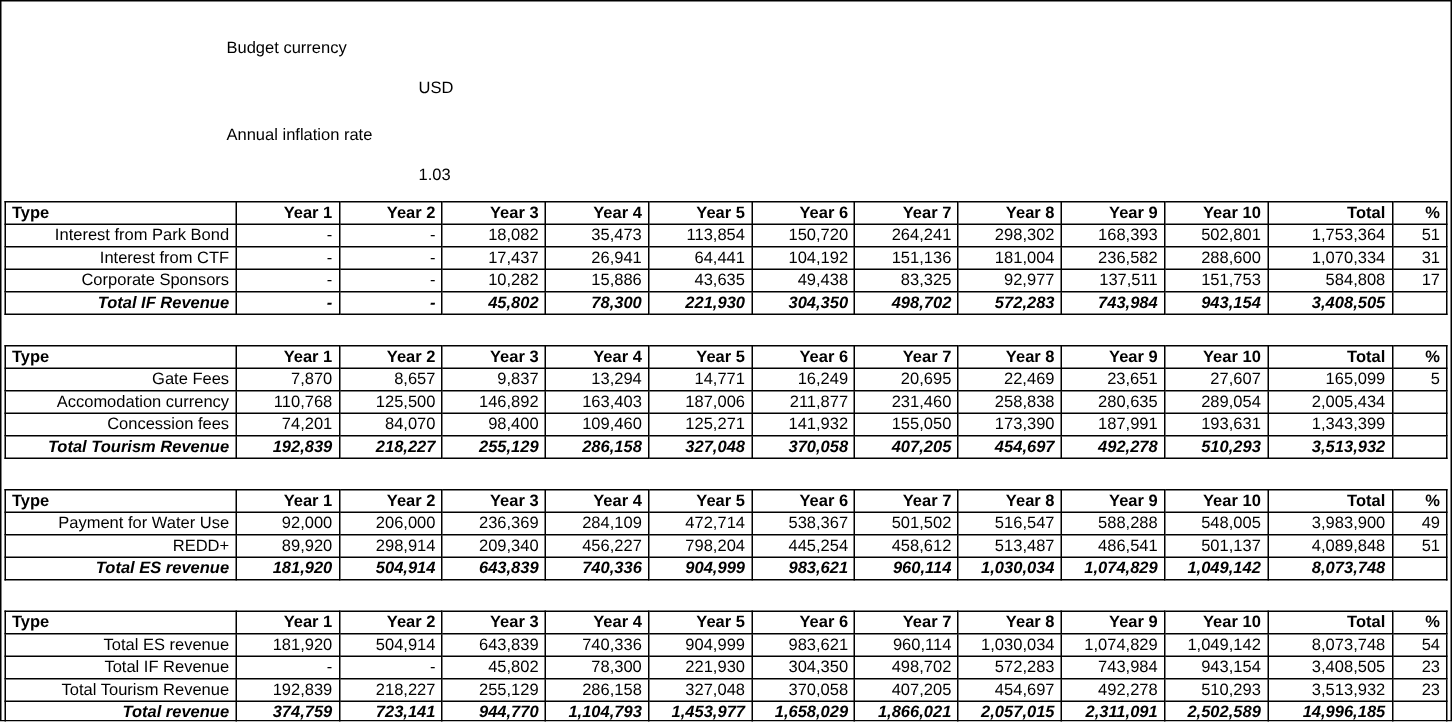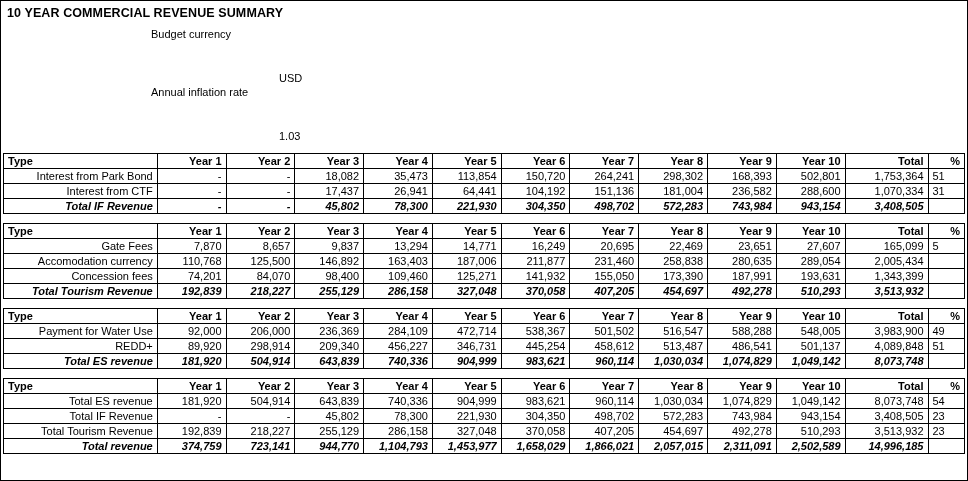--- a/index.html
+++ b/index.html
@@ -33,33 +33,34 @@
     margin: 8px 0 0 150px;
     font-size: 11px;
   }
   .params .prow {
     display: flex;
     line-height: 13px;
     margin-bottom: 1px;
   }
   .params .plabel {
     width: 128px;
+    margin-top: 17px;
   }
   .params .pvalue {
     width: 80px;
     margin-top: 44px;
   }
   .tables {
     margin: 10px 2px 0 2px;
   }
   table.grid {
     border-collapse: collapse;
     width: 962px;
     table-layout: fixed;
-    margin-bottom: 9px;
+    margin-bottom: 20px;
   }
   table.grid td {
     border: 1px solid #000;
     padding: 0px 4px;
     height: 14px;
     line-height: 14px;
     font-size: 11px;
     white-space: nowrap;
     overflow: hidden;
   }
@@ -80,28 +81,28 @@
     text-align: right;
   }
   td.lbl {
     text-align: right;
   }
   tr.totalrow td {
     font-weight: bold;
     font-style: italic;
   }
   td.pct {
+    text-align: right;
   }
 </style>
 </head>
 <body>
 
 <div id="page">
 
-  <div id="title">10 YEAR COMMERCIAL REVENUE SUMMARY</div>
 
   <div class="params">
     <div class="prow">
       <div class="plabel">Budget currency</div>
       <div class="pvalue">USD</div>
     </div>
     <div class="prow">
       <div class="plabel">Annual inflation rate</div>
       <div class="pvalue">1.03</div>
     </div>
@@ -163,20 +164,35 @@
             <td class="num">26,941</td>
             <td class="num">64,441</td>
             <td class="num">104,192</td>
             <td class="num">151,136</td>
             <td class="num">181,004</td>
             <td class="num">236,582</td>
             <td class="num">288,600</td>
             <td class="num">1,070,334</td>
             <td class="pct">31</td>
           </tr>
+          <tr>
+            <td class="lbl">Corporate Sponsors</td>
+            <td class="num">-</td>
+            <td class="num">-</td>
+            <td class="num">10,282</td>
+            <td class="num">15,886</td>
+            <td class="num">43,635</td>
+            <td class="num">49,438</td>
+            <td class="num">83,325</td>
+            <td class="num">92,977</td>
+            <td class="num">137,511</td>
+            <td class="num">151,753</td>
+            <td class="num">584,808</td>
+            <td class="pct">17</td>
+          </tr>
           <tr class="totalrow">
             <td class="lbl">Total IF Revenue</td>
             <td class="num">-</td>
             <td class="num">-</td>
             <td class="num">45,802</td>
             <td class="num">78,300</td>
             <td class="num">221,930</td>
             <td class="num">304,350</td>
             <td class="num">498,702</td>
             <td class="num">572,283</td>
@@ -327,21 +343,21 @@
             <td class="num">548,005</td>
             <td class="num">3,983,900</td>
             <td class="pct">49</td>
           </tr>
           <tr>
             <td class="lbl">REDD+</td>
             <td class="num">89,920</td>
             <td class="num">298,914</td>
             <td class="num">209,340</td>
             <td class="num">456,227</td>
-            <td class="num">346,731</td>
+            <td class="num">798,204</td>
             <td class="num">445,254</td>
             <td class="num">458,612</td>
             <td class="num">513,487</td>
             <td class="num">486,541</td>
             <td class="num">501,137</td>
             <td class="num">4,089,848</td>
             <td class="pct">51</td>
           </tr>
           <tr class="totalrow">
             <td class="lbl">Total ES revenue</td>

